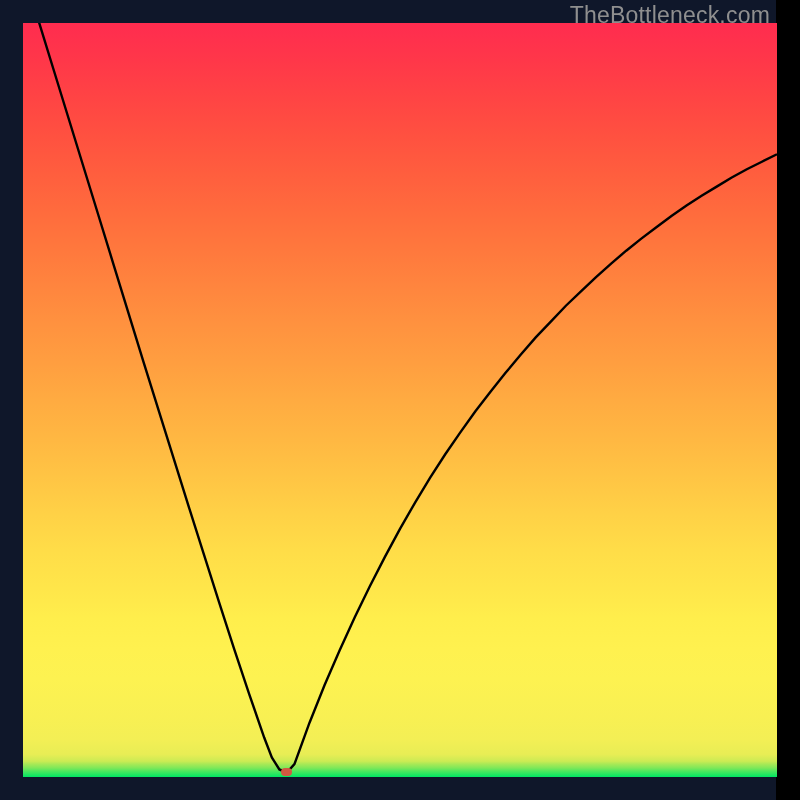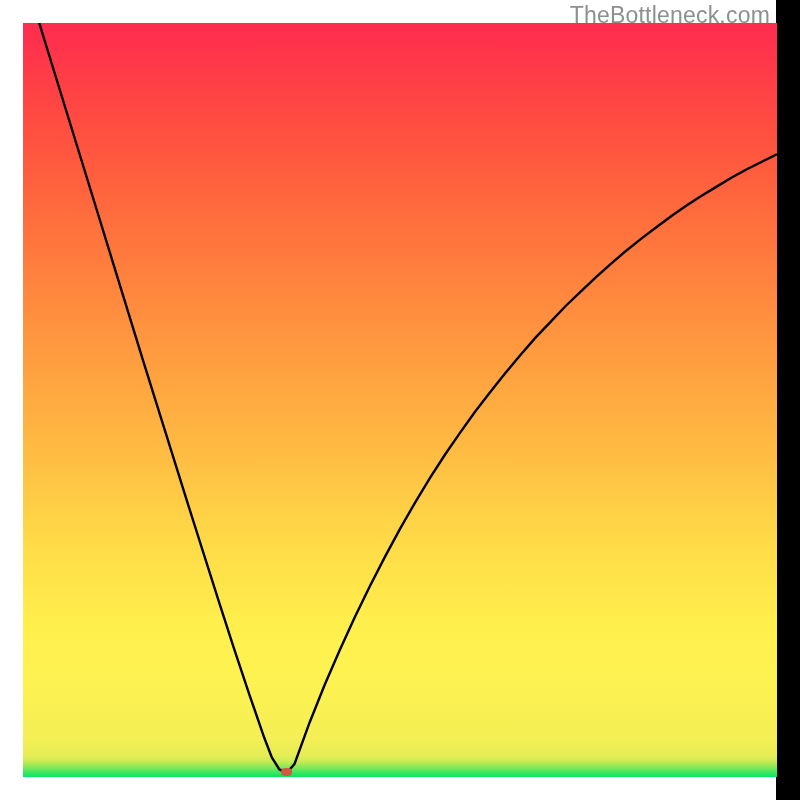--- a/index.html
+++ b/index.html
@@ -9,21 +9,21 @@
     height: 800px;
     background: #000;
     overflow: hidden;
   }
   .frame {
     position: absolute;
     left: 0;
     top: 0;
     width: 776px;
     height: 800px;
-    background: #ffffff;
+    background: #0f172a;
   }
   .plot {
     position: absolute;
     left: 23px;
     top: 23px;
     width: 754px;
     height: 754px;
     overflow: hidden;
   }
   .grad {

